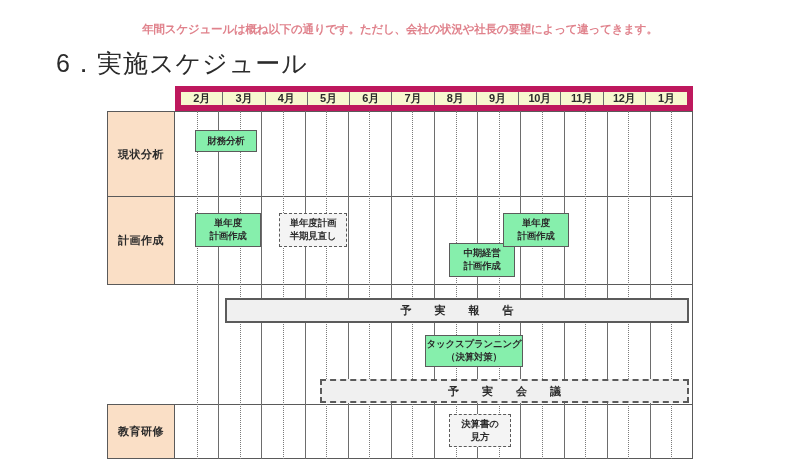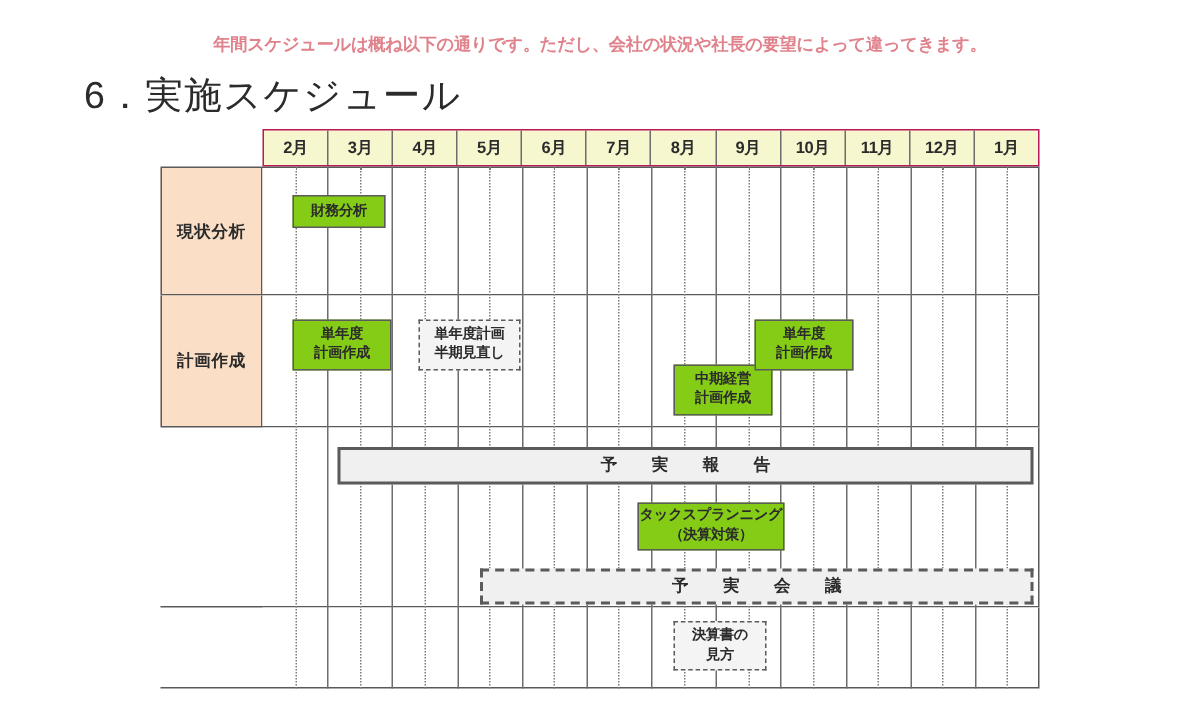--- a/index.html
+++ b/index.html
@@ -52,21 +52,21 @@
 
   
   .month-header {
     position: absolute;
     left: 68px;
     top: 0;
     width: 518px;
     height: 25px;
     display: flex;
     box-sizing: border-box;
-    border: 1px solid #be185d;
+    border: 6px solid #be185d;
     background: #f7f7cf;
   }
   .month-cell {
     flex: 1 1 0;
     box-sizing: border-box;
     border-right: 1px solid #6d6d6d;
     display: flex;
     align-items: center;
     justify-content: center;
     font-size: 11px;
@@ -138,21 +138,21 @@
     border-left: 1px solid #6d6d6d;
   }
   .vline.dotted {
     border-left: 1px dotted #7a7a7a;
   }
 
   
   .task {
     position: absolute;
     box-sizing: border-box;
-    background: #84cc16;
+    background: #86efac;
     border: 1.5px solid #5b5b5b;
     display: flex;
     flex-direction: column;
     align-items: center;
     justify-content: center;
     font-size: 9.5px;
     font-weight: bold;
     color: #2b2b2b;
     line-height: 1.35;
     text-align: center;
@@ -208,20 +208,21 @@
     <div class="row" style="top:85px; height:88px;">
       <div class="row-label">計画作成</div>
       <div class="row-track"></div>
     </div>
 
     <div class="row" style="top:173px; height:120px;">
       <div class="row-track"></div>
     </div>
 
     <div class="row last" style="top:293px; height:55px;">
+      <div class="row-label">教育研修</div>
       <div class="row-track"></div>
     </div>
 
     <div class="col-lines">
       <div class="vline dotted" style="left:21.58px;"></div>
       <div class="vline" style="left:43.17px;"></div>
       <div class="vline dotted" style="left:64.75px;"></div>
       <div class="vline" style="left:86.33px;"></div>
       <div class="vline dotted" style="left:107.92px;"></div>
       <div class="vline" style="left:129.50px;"></div>

